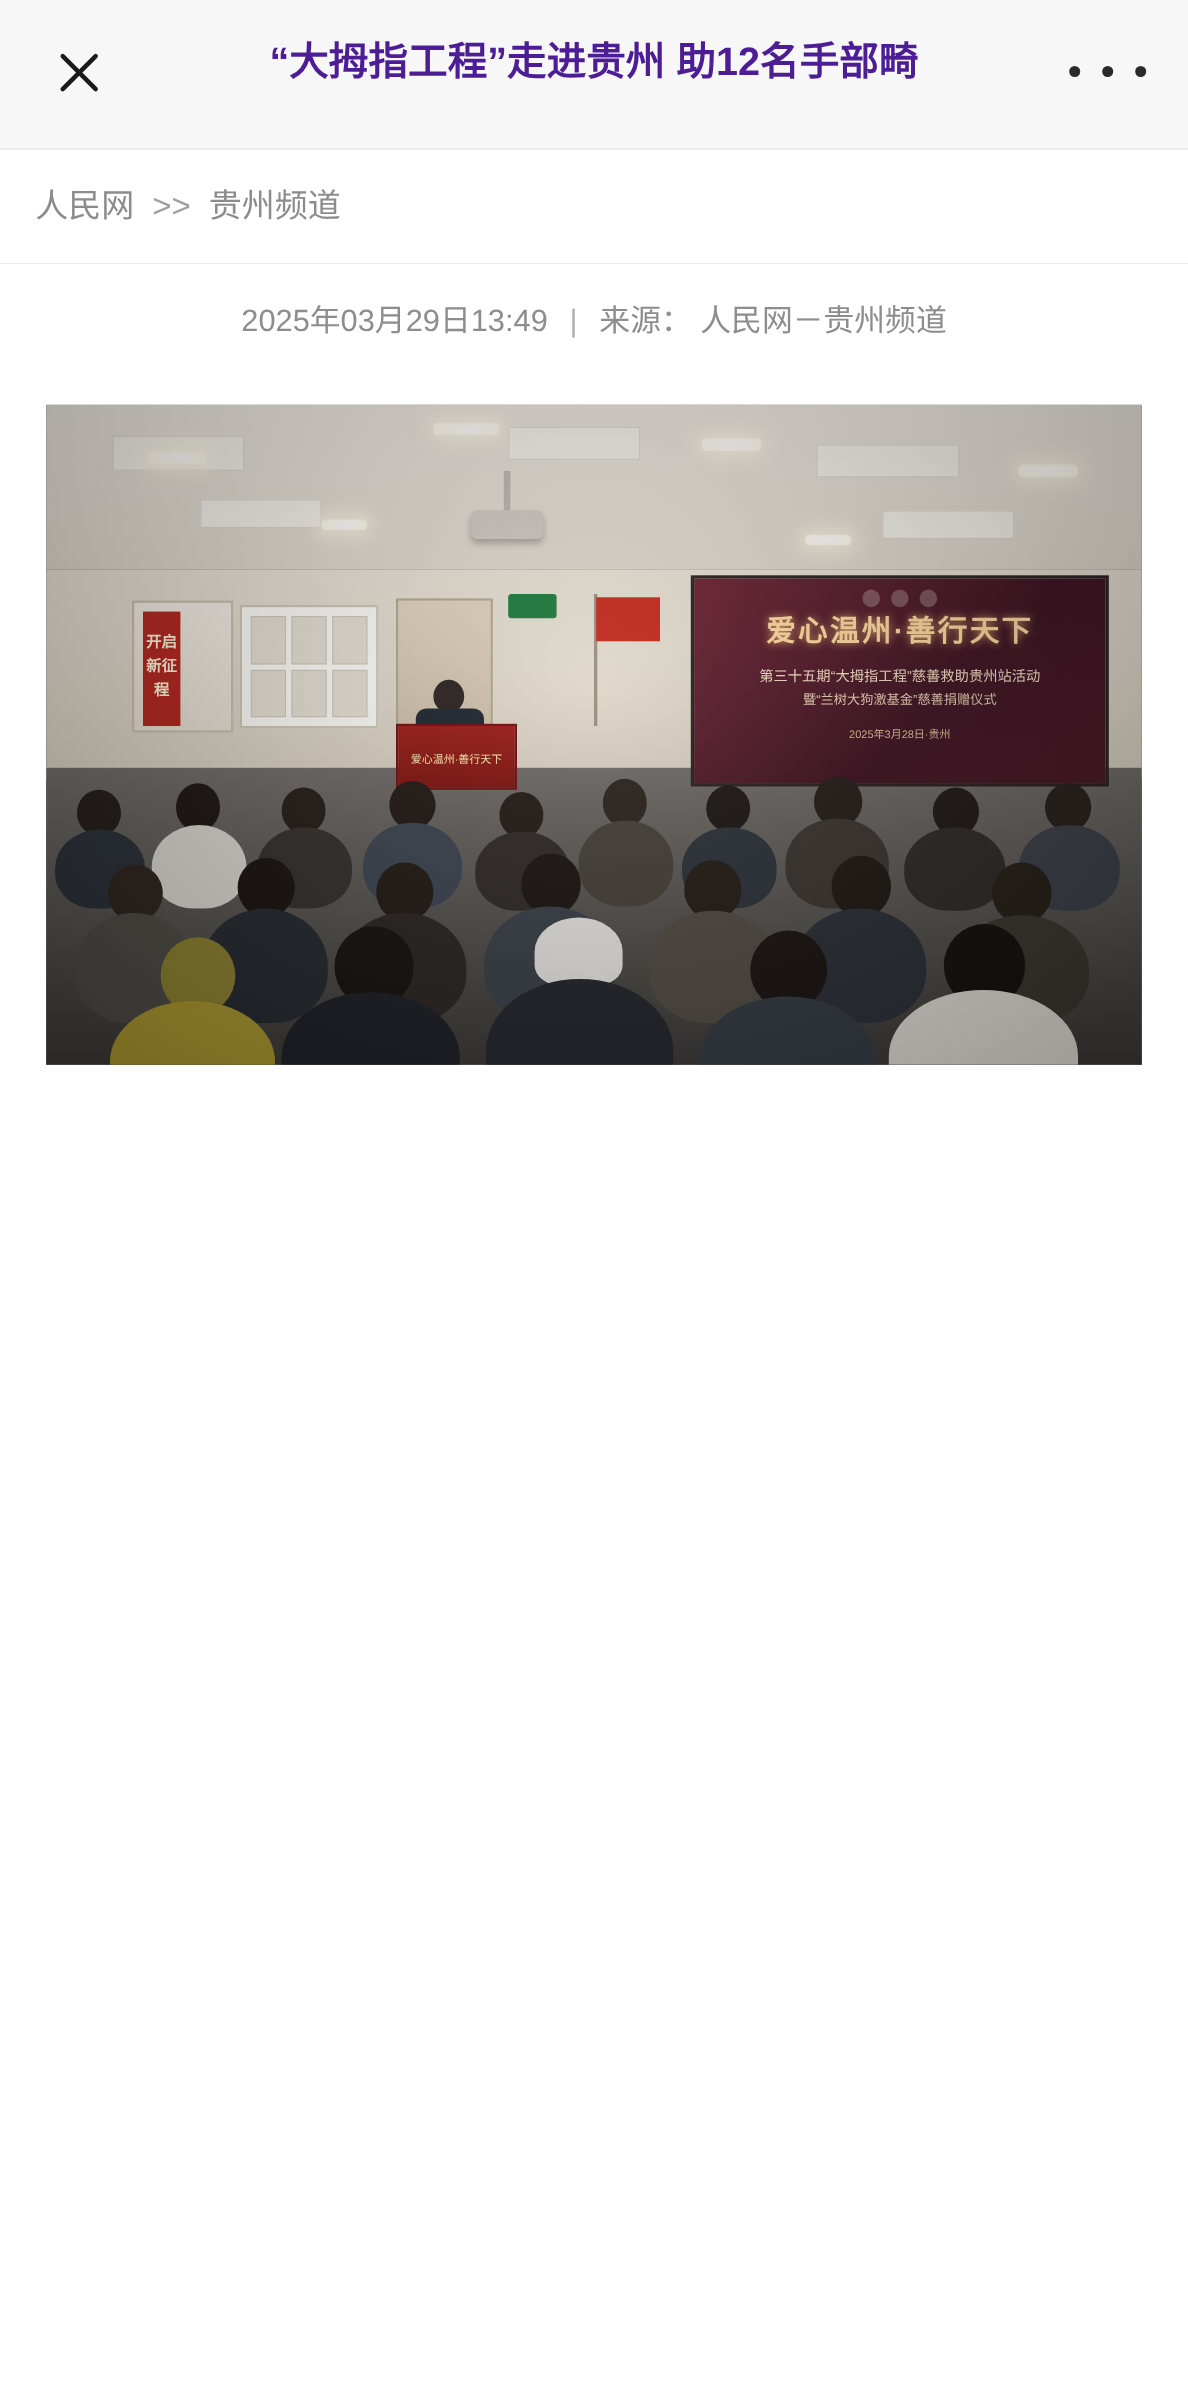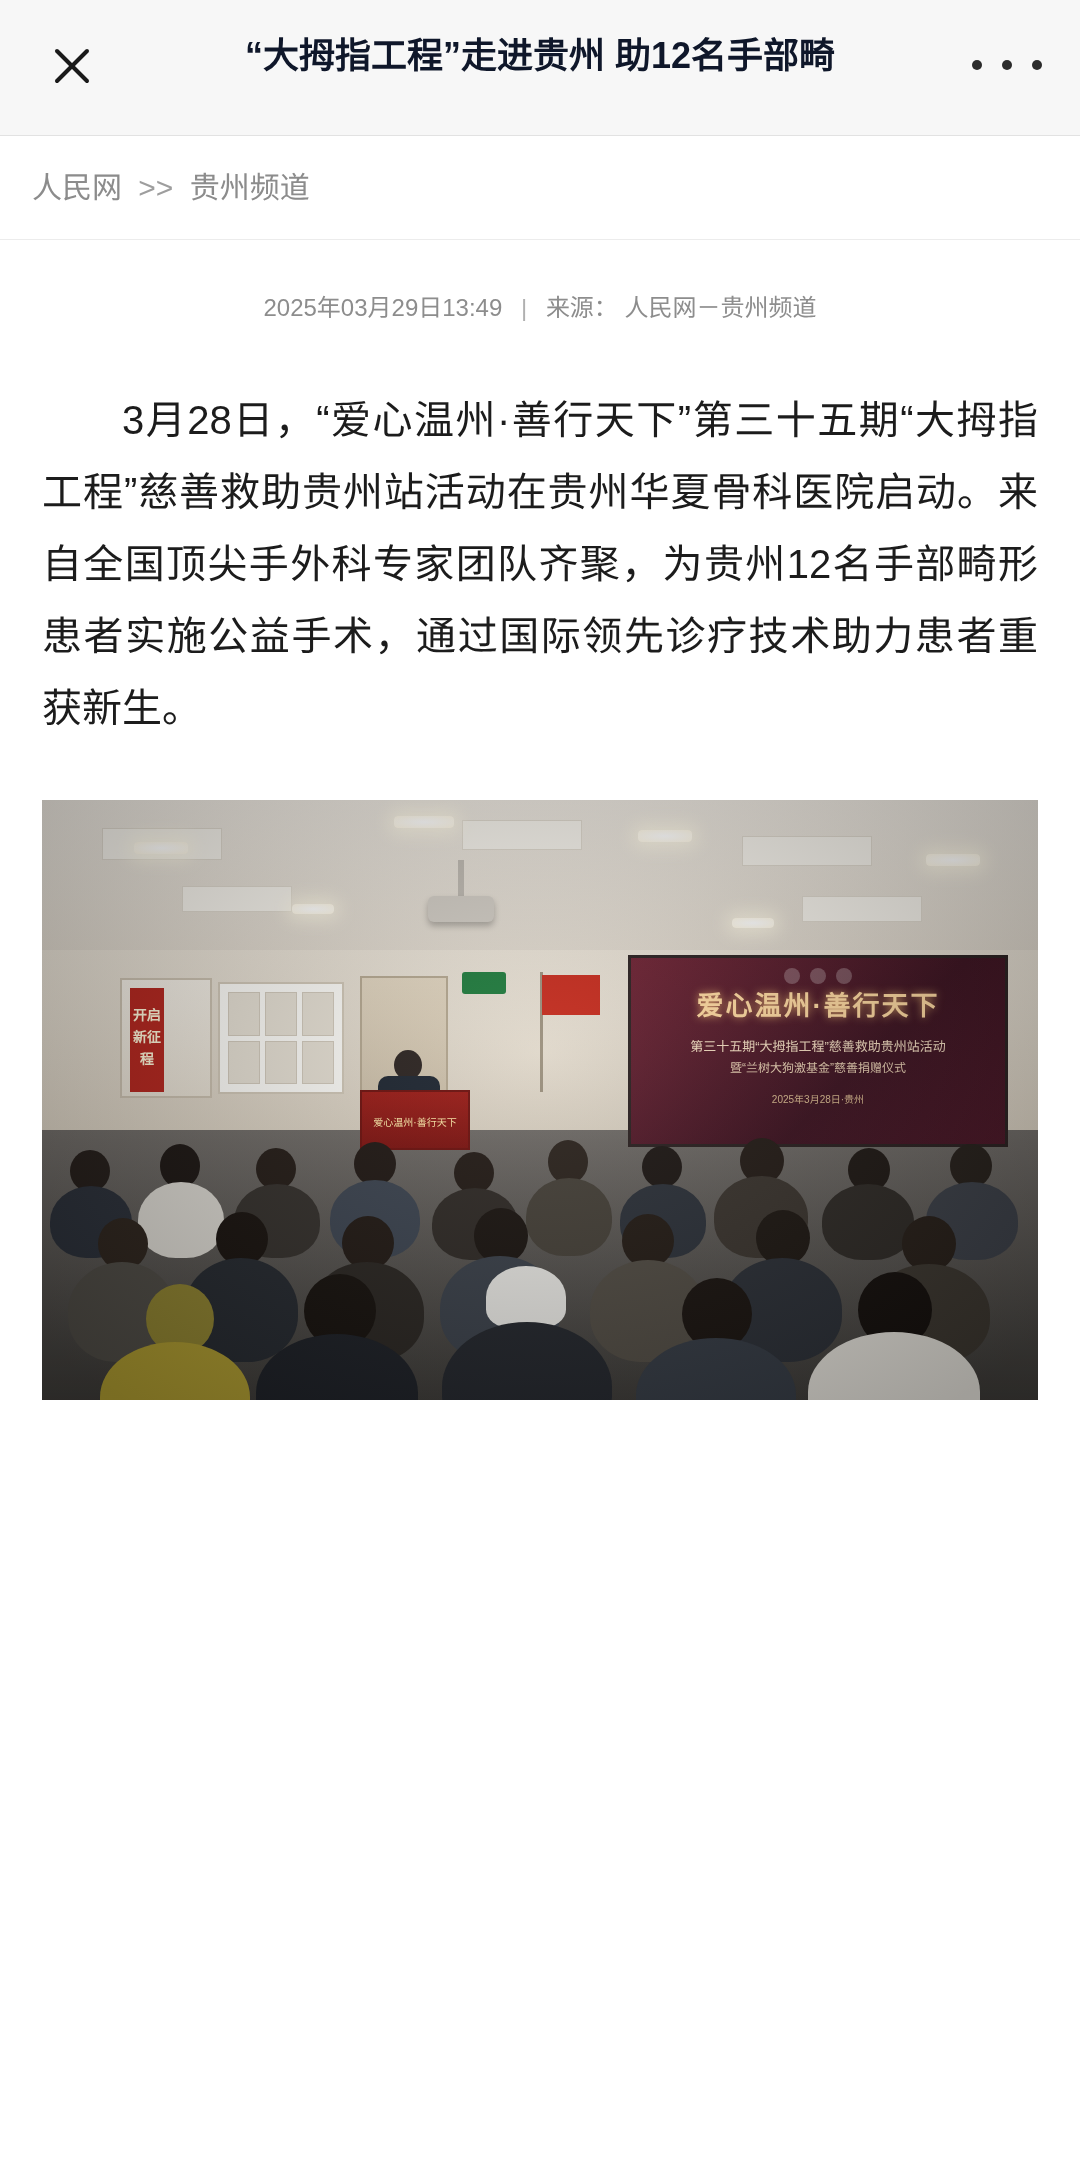--- a/index.html
+++ b/index.html
@@ -36,21 +36,21 @@
   .topbar-center {
     position: absolute;
     left: 130px;
     right: 130px;
     top: 30px;
     text-align: center;
     overflow: hidden;
   }
   .topbar-title {
     font-size: 36px;
-    color: #0f172a;
+    color: #4c1d95;
     font-weight: 600;
     line-height: 52px;
     white-space: nowrap;
     overflow: hidden;
     mask-image: linear-gradient(to right, #000 86%, rgba(0,0,0,0.05) 100%);
     -webkit-mask-image: linear-gradient(to right, #000 86%, rgba(0,0,0,0.05) 100%);
   }
   .topbar-url {
     margin-top: 6px;
     font-size: 23px;
@@ -100,23 +100,23 @@
   }
   .headline {
     margin-top: 56px;
     font-size: 50px;
     line-height: 76px;
     font-weight: 700;
     color: #111111;
     letter-spacing: 0.5px;
   }
   .meta {
-    margin-top: 48px;
+    margin-top: 32px;
     text-align: center;
-    font-size: 24px;
+    font-size: 28px;
     color: #8d8d8d;
     line-height: 40px;
   }
   .meta .sep { padding: 0 12px; color: #b0b0b0; }
 
   .body-text {
     margin-top: 56px;
     font-size: 40px;
     line-height: 72px;
     color: #1c1c1c;
@@ -300,21 +300,20 @@
 
 <div class="article">
 
   <div class="meta">
     <span>2025年03月29日13:49</span>
     <span class="sep">|</span>
     <span>来源：</span>
     <span>人民网－贵州频道</span>
   </div>
 
-  <p class="body-text">3月28日，“爱心温州·善行天下”第三十五期“大拇指工程”慈善救助贵州站活动在贵州华夏骨科医院启动。来自全国顶尖手外科专家团队齐聚，为贵州12名手部畸形患者实施公益手术，通过国际领先诊疗技术助力患者重获新生。</p>
 </div>
 
 <div class="photo-wrap">
   <div class="photo">
     <div class="ph-ceiling"></div>
     <div class="ph-wall"></div>
     <div class="ph-floorglow"></div>
 
     <div class="ph-ceilpanel" style="left:60px;  top:28px;  width:120px; height:32px;"></div>
     <div class="ph-ceilpanel" style="left:420px; top:20px;  width:120px; height:30px;"></div>

